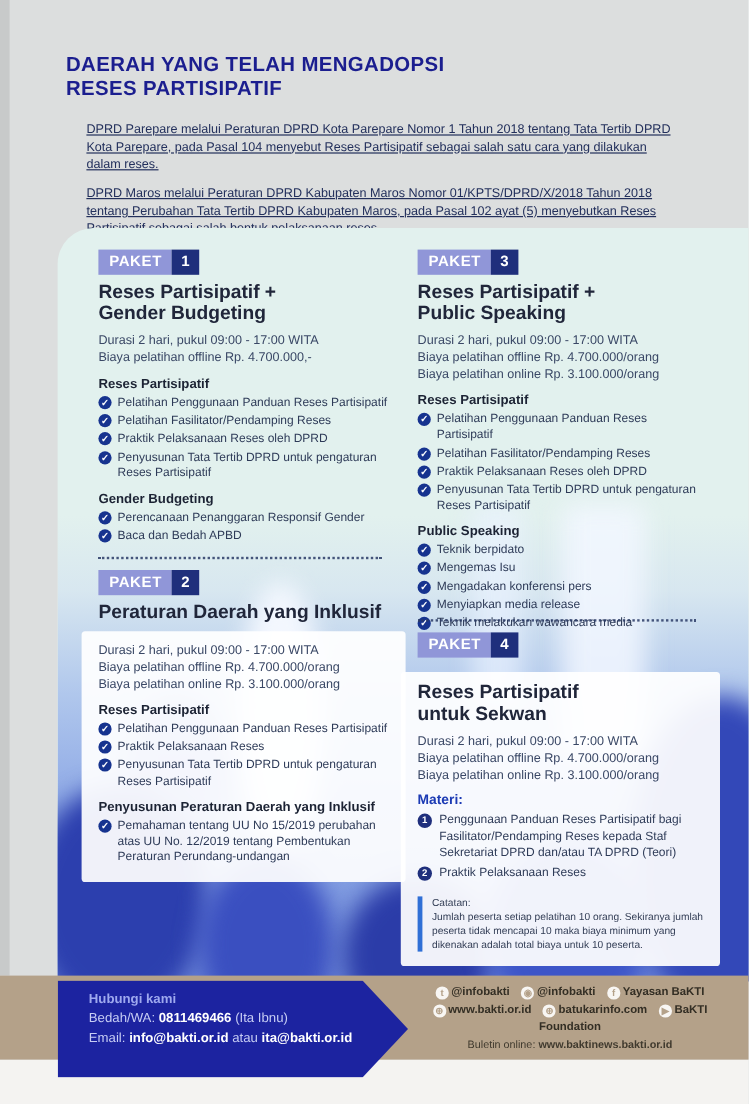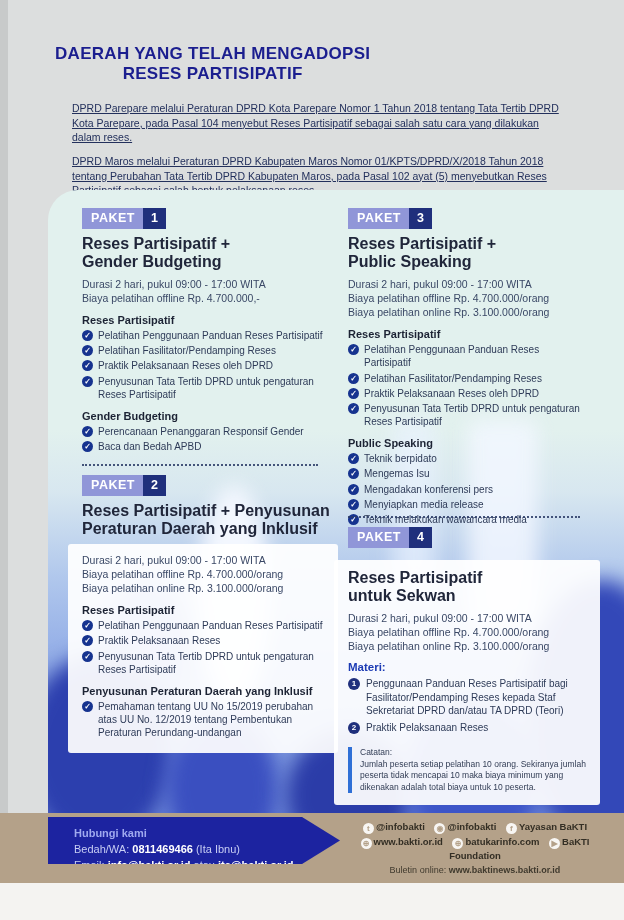--- a/index.html
+++ b/index.html
@@ -2,21 +2,21 @@
 <html><head>
 <meta charset="utf-8">
 <style>
   html,body{margin:0;padding:0;}
   body{font-family:"Liberation Sans",sans-serif;}
   .page{position:relative;width:624px;height:920px;background:#dcdede;overflow:hidden;}
   .left-stripe{position:absolute;left:0;top:0;width:8px;height:813px;background:#c8caca;}
   .bottom-strip{position:absolute;left:0;top:883px;width:624px;height:37px;background:#f4f3f1;}
 
   .doc-title{position:absolute;left:55px;top:44px;font-size:17px;font-weight:800;
-    color:#1b1e8f;line-height:1.2;letter-spacing:.3px;text-align:center;}
+    color:#1b1e8f;line-height:1.2;letter-spacing:.3px;}
   .intro{position:absolute;left:72px;top:101px;width:496px;font-size:10.5px;line-height:1.4;color:#23305c;text-decoration:underline;}
   .intro p{margin:0 0 9px 0;}
 
   .main-card{position:absolute;left:48px;top:190px;width:576px;height:628px;
     background:#e2f1ee;border-top-left-radius:30px;overflow:hidden;}
 
   
   .photo{position:absolute;left:0;right:0;top:240px;bottom:0;z-index:1;
     background:linear-gradient(180deg,rgba(226,241,238,0) 0%,rgba(203,219,242,.45) 16%,
       rgba(164,189,236,.8) 38%,#8ea9e6 62%,#7490dd 100%);}
@@ -59,21 +59,21 @@
   .materi-head{font-size:11.5px;font-weight:800;color:#1c3bb4;margin:8px 0 4px 0;}
   ol.materi{list-style:none;margin:0;padding:0;font-size:10px;color:#2e3b58;line-height:1.36;}
   ol.materi li{position:relative;padding-left:18px;margin-bottom:3px;}
   .numc{position:absolute;left:0;top:1px;width:12px;height:12px;border-radius:50%;
     background:#1f2f7c;color:#fff;font-size:8px;line-height:12px;text-align:center;font-weight:700;}
   .note{border-left:4px solid #2f6fd6;padding-left:8px;margin-top:12px;
     font-size:8.5px;color:#323d55;line-height:1.35;}
   .note .nh{margin-bottom:1px;}
 
   .footer{position:absolute;left:0;top:813px;width:624px;height:70px;background:#b4a189;z-index:5;}
-  .footer-arrow{position:absolute;left:48px;top:4px;width:292px;height:47px;background:#1c23a0;
+  .footer-arrow{position:absolute;left:48px;top:4px;width:292px;height:81px;background:#1c23a0;
     clip-path:polygon(0 0,87% 0,100% 50%,87% 100%,0 100%);
     padding:9px 0 0 26px;box-sizing:border-box;color:#c7cdf4;font-size:11px;line-height:1.45;}
   .footer-arrow .hd{color:#9fa9ef;font-weight:700;}
   .footer-arrow b{color:#ffffff;}
   .footer-right{position:absolute;left:336px;top:7px;width:278px;text-align:center;
     color:#403a2e;font-size:9px;line-height:1.55;}
   .footer-right .links{font-size:9.5px;font-weight:700;color:#332e24;}
   .soc{display:inline-block;width:11px;height:11px;border-radius:50%;background:rgba(255,255,255,.9);
     color:#b4a189;font-size:8px;line-height:11px;text-align:center;font-weight:700;
     vertical-align:-1px;margin:0 2px 0 7px;}
@@ -139,21 +139,20 @@
       </div>
 
       <div class="divider div-left"></div>
 
       <div class="pkg pkg-2">
         <div class="badge">
           <span class="lbl">PAKET</span>
             <span class="num">2</span>
         </div>
         <div class="pkg-title">
-          <div>Reses Partisipatif + Penyusunan</div>
           <div>Peraturan Daerah yang Inklusif</div>
         </div>
         <div class="wcard">
           <div class="meta">
             <div>Durasi 2 hari, pukul 09:00 - 17:00 WITA</div>
             <div>Biaya pelatihan offline Rp. 4.700.000/orang</div>
             <div>Biaya pelatihan online Rp. 3.100.000/orang</div>
           </div>
           <div class="sec-head">Reses Partisipatif</div>
           <ul class="checks">

